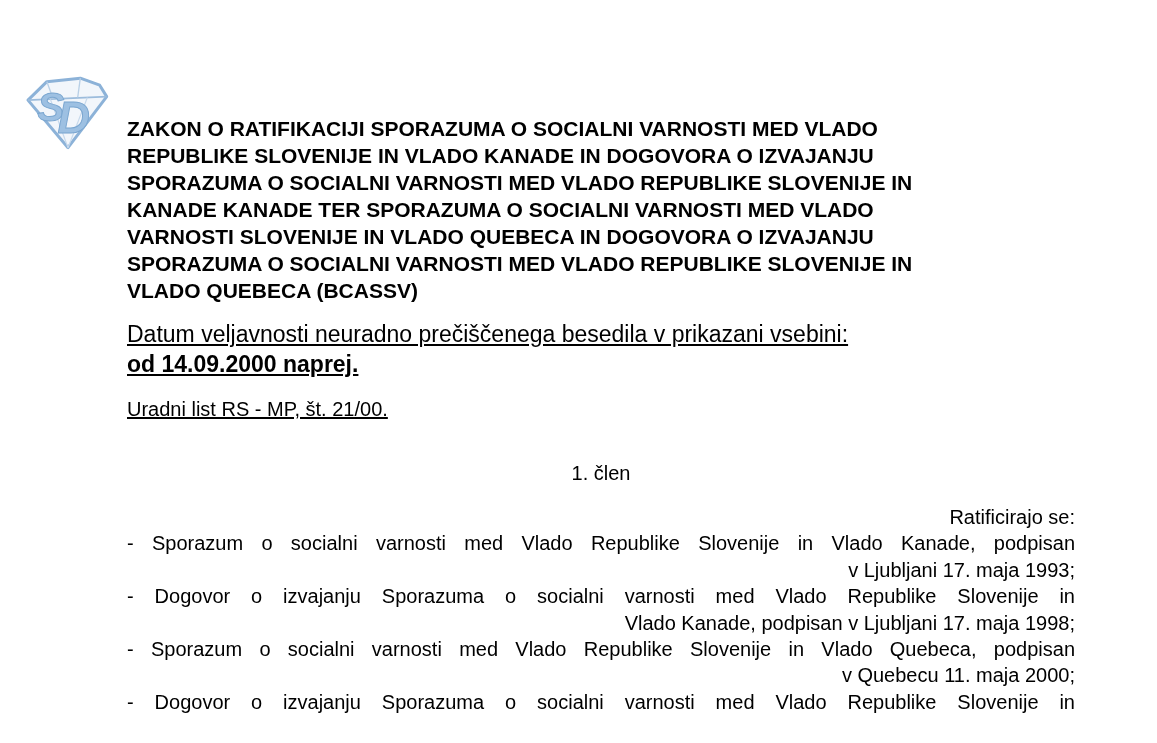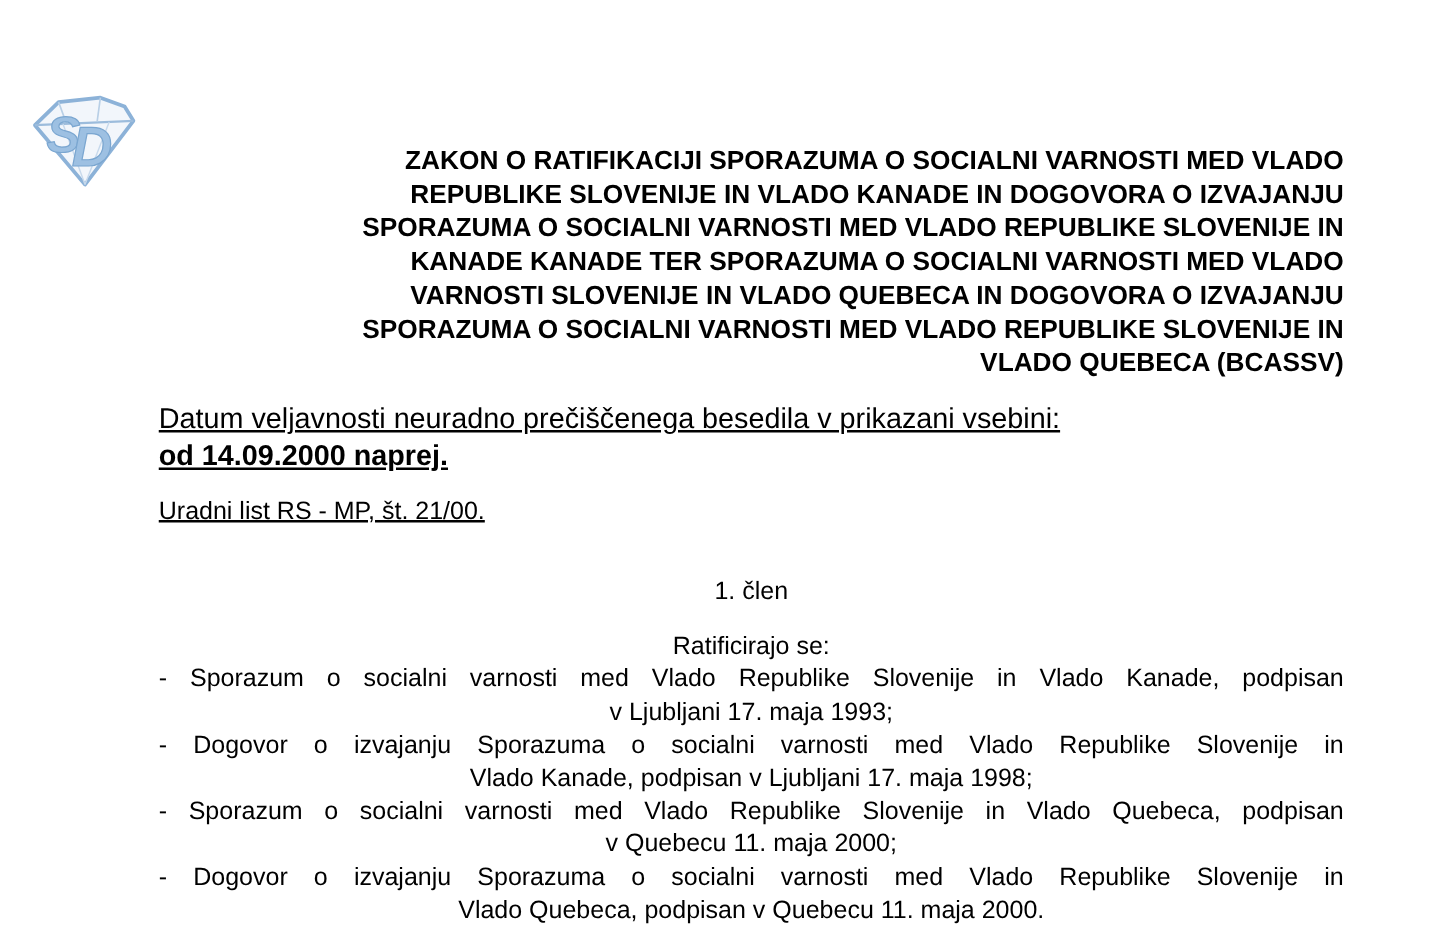--- a/index.html
+++ b/index.html
@@ -22,21 +22,21 @@
     width: 88px; height: 88px;
   }
   .logo text {
     font-family: "Liberation Sans", "DejaVu Sans", sans-serif;
     font-weight: bold;
     font-style: italic;
   }
   .title {
     position: absolute;
     left: 127px; top: 115px; width: 948px;
-    text-align: right;
+    text-align: left;
     font-weight: bold;
     font-size: 21px;
     line-height: 27px;
     white-space: nowrap;
   }
   .validity {
     position: absolute;
     left: 127px; top: 319px; width: 948px;
     font-size: 23px;
     line-height: 30px;
@@ -58,21 +58,21 @@
     line-height: 27px;
   }
   .article-body {
     position: absolute;
     left: 127px; top: 504px; width: 948px;
     font-size: 20px;
     line-height: 26.4px;
   }
   .article-body div { margin: 0; }
   .line-stretch { text-align: justify; text-align-last: justify; }
-  .line-left { text-align: center; }
+  .line-left { text-align: right; }
 </style>
 </head>
 <body>
 
 <div class="page">
 
   <svg class="logo" viewBox="0 0 100 100" aria-hidden="true">
     <polygon points="4.5,32 26,11 64,7 86,15 94,28 50,86" fill="#f2f6fb" stroke="#8cb2d8" stroke-width="3.4" stroke-linejoin="round"></polygon>
     <line x1="4.5" y1="32" x2="94" y2="28" stroke="#9cbcdc" stroke-width="2"></line>
     <line x1="26" y1="11" x2="33" y2="30" stroke="#b8cfe6" stroke-width="1.5"></line>
@@ -114,16 +114,15 @@
     <div class="line-stretch">- Sporazum o socialni varnosti med Vlado Republike Slovenije in Vlado Kanade, podpisan</div>
     <div class="line-left">v Ljubljani 17. maja 1993;</div>
 
     <div class="line-stretch">- Dogovor o izvajanju Sporazuma o socialni varnosti med Vlado Republike Slovenije in</div>
     <div class="line-left">Vlado Kanade, podpisan v Ljubljani 17. maja 1998;</div>
 
     <div class="line-stretch">- Sporazum o socialni varnosti med Vlado Republike Slovenije in Vlado Quebeca, podpisan</div>
     <div class="line-left">v Quebecu 11. maja 2000;</div>
 
     <div class="line-stretch">- Dogovor o izvajanju Sporazuma o socialni varnosti med Vlado Republike Slovenije in</div>
-    <div class="line-left">Vlado Quebeca, podpisan v Quebecu 11. maja 2000.</div>
   </div>
 
 </div>
 
 </body></html>

